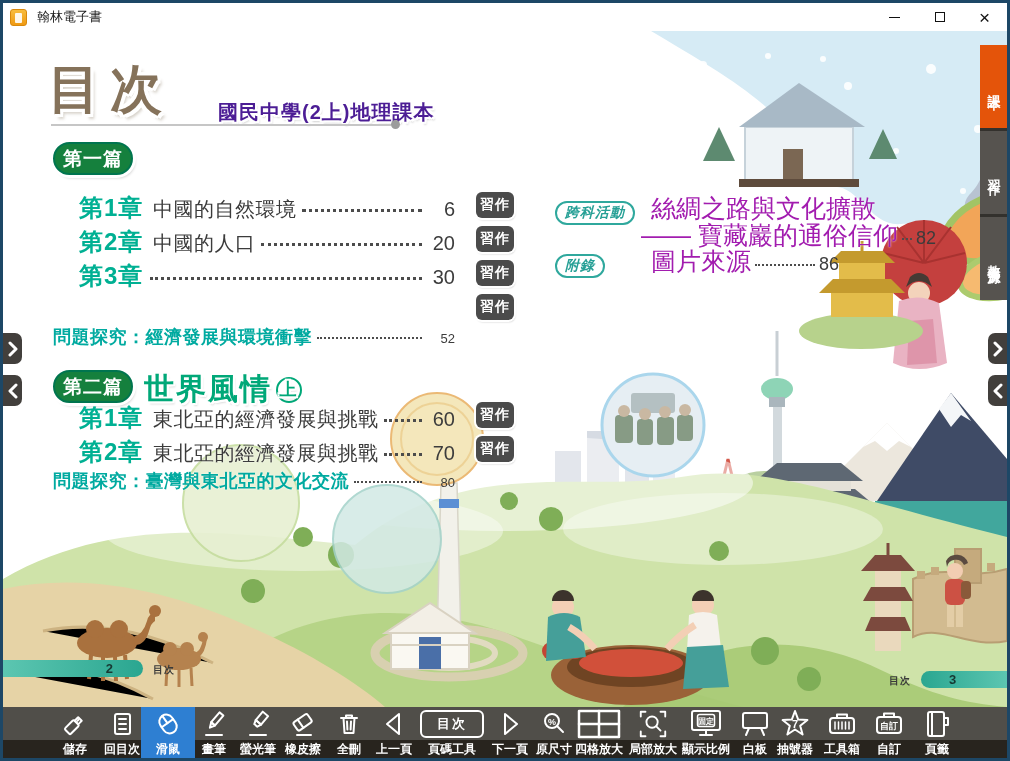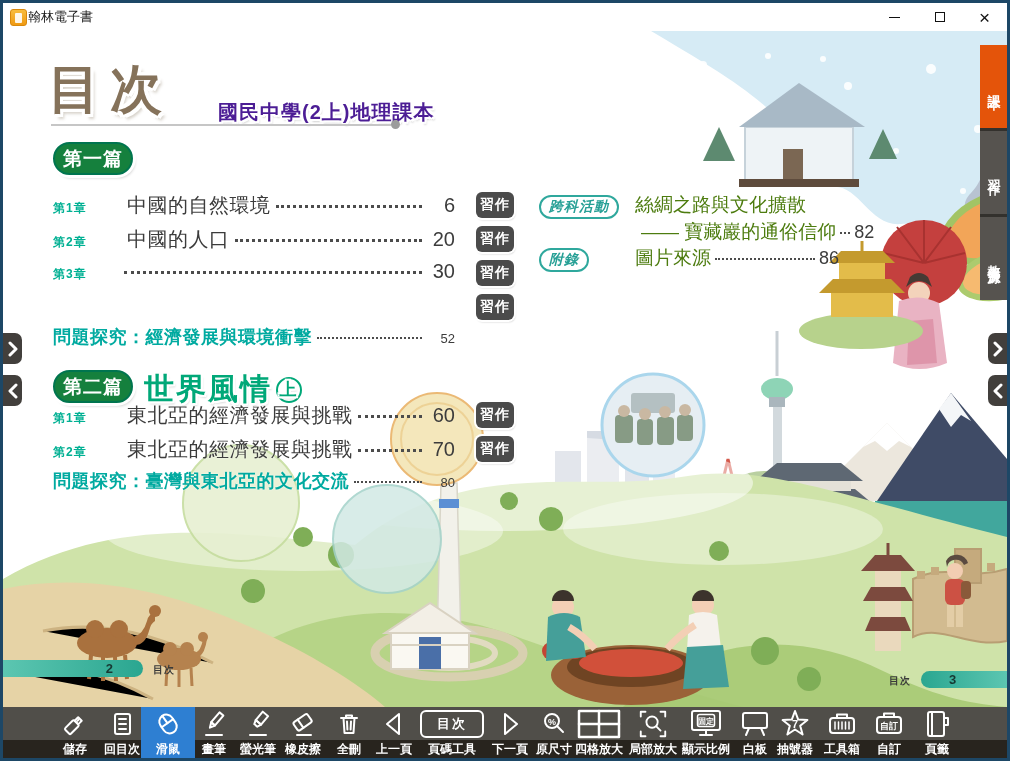--- a/index.html
+++ b/index.html
@@ -5,21 +5,21 @@
   * { margin:0; padding:0; box-sizing:border-box; }
   html,body { width:1010px; height:761px; font-family:"Liberation Sans",sans-serif; }
   .window { position:relative; width:1010px; height:761px; border:3px solid #1d4766; background:#fff; overflow:hidden; }
 
   
   .titlebar { position:relative; height:28px; background:#fff; display:flex; align-items:center; }
   .app-icon { position:relative; width:17px; height:17px; margin-left:7px; border-radius:3px;
     background:linear-gradient(#f8bc3d,#ef9a13); border:1px solid #d8880b; flex:none; }
   .app-icon::after { content:""; position:absolute; left:4px; top:3px; width:7px; height:10px;
     background:#fff; opacity:.9; border-radius:1px; }
-  .window-title { font-size:13px; color:#1a1a1a; margin-left:1px; }
+  .window-title { font-size:13px; color:#1a1a1a; margin-left:10px; }
   .win-controls { position:absolute; right:0; top:0; width:135px; height:28px; display:flex; }
   .win-btn { width:45px; height:28px; display:flex; align-items:center; justify-content:center; color:#111; }
   .glyph-min { width:11px; border-top:1.6px solid #111; }
   .glyph-max { width:10px; height:10px; border:1.6px solid #111; }
   .glyph-close { font-size:19px; line-height:1; color:#111; }
 
   
   .main { position:absolute; top:28px; left:0; width:1004px; height:676px; background:#fff; overflow:hidden; }
   .illu { position:absolute; left:0; top:0; }
 
@@ -33,40 +33,40 @@
 
   .section-badge { position:absolute; left:50px; width:80px; height:33px; border-radius:17px; background:#15803d;
     border:2px solid #00754f; box-shadow:0 0 0 3px #fff,2px 3px 3px rgba(0,0,0,.2);
     color:#fff; font-size:19px; font-weight:bold; display:flex; align-items:center; justify-content:center; letter-spacing:1px; }
   .section-title { position:absolute; left:141px; font-size:30px; font-weight:bold; color:#00a878; letter-spacing:2px;
     text-shadow:-2px -2px 0 #fff,2px -2px 0 #fff,-2px 2px 0 #fff,2px 2px 0 #fff,0 -2px 0 #fff,0 2px 0 #fff,-2px 0 0 #fff,2px 0 0 #fff,2px 3px 2px rgba(0,0,0,.15); }
   .circle-suffix { display:inline-flex; width:26px; height:26px; border:2.5px solid #00a878; border-radius:50%;
     align-items:center; justify-content:center; font-size:17px; vertical-align:4px; margin-left:4px; background:rgba(255,255,255,.85); }
 
   .row { position:absolute; left:50px; width:402px; display:flex; align-items:baseline; }
-  .ch-num { flex:none; width:66px; font-size:12px; font-weight:bold; color:#00b093; letter-spacing:1px; }
+  .ch-num { flex:none; width:66px; font-size:24px; font-weight:bold; color:#00b093; letter-spacing:1px;margin-left:26px; }
   .ch-title { flex:none; margin-left:8px; font-size:20px; color:#3c3c3c; letter-spacing:.5px;
     text-shadow:0 0 2px rgba(255,255,255,.9); }
   .dots { flex:1; border-bottom:3px dotted #4c4c4c; margin:0 5px; transform:translateY(-4px); min-width:12px; }
   .ch-page { flex:none; min-width:28px; text-align:right; font-size:20px; color:#3c3c3c; }
   .ex-text { flex:none; font-size:18px; font-weight:bold; color:#00aaa0; letter-spacing:.5px;
     text-shadow:0 0 2px rgba(255,255,255,.9); }
   .row.explore .dots { border-bottom-width:2.5px; }
   .row.explore .ch-page { font-size:13px; }
 
   .hw-badge { position:absolute; left:473px; width:38px; height:26px; background:#4b4b4b; border-radius:6px;
     color:#fff; font-size:14px; font-weight:bold; letter-spacing:1px; display:flex; align-items:center; justify-content:center;
     box-shadow:0 0 0 2px #fff,1px 2px 2px rgba(0,0,0,.25); }
 
   .extras { position:absolute; left:536px; top:161px; width:300px; }
   .extra-line { position:absolute; left:0; display:flex; align-items:baseline; width:300px; }
-  .pill-col { flex:none; width:96px; }
+  .pill-col { flex:none; width:96px;margin-left:16px; }
   .extra-pill { display:inline-block; border:2px solid #2fa89d; border-radius:13px; background:#fff; color:#27a096;
     font-size:14px; font-weight:bold; font-style:italic; letter-spacing:1px; padding:1px 8px; white-space:nowrap; }
-  .extra-title { flex:none; font-size:19px; color:#4d7c0f; text-shadow:0 0 2px rgba(255,255,255,.9);text-align:right; }
+  .extra-title { flex:none; font-size:25px; color:#a21caf; text-shadow:0 0 2px rgba(255,255,255,.9);text-align:right; }
   .extra-dots { flex:1; border-bottom:2.5px dotted #4c4c4c; margin:0 4px; transform:translateY(-4px); min-width:10px; }
   .extra-page { flex:none; font-size:18px; color:#3c3c3c; }
 
   
   .pg-left-pill { position:absolute; left:0; top:629px; width:140px; height:17px; border-radius:0 9px 9px 0;
     background:linear-gradient(90deg,#5cc6b1,#2aa690); color:#173832; font-size:13px; font-weight:bold;
     line-height:17px; text-align:right; padding-right:30px; }
   .pg-left-label { position:absolute; left:150px; top:632px; font-size:10px; font-weight:bold; color:#3a3a3a; letter-spacing:1px; }
   .pg-right-label { position:absolute; right:96px; top:643px; font-size:10px; font-weight:bold; color:#3a3a3a; letter-spacing:1px; }
   .pg-right-pill { position:absolute; right:0; top:640px; width:86px; height:17px; border-radius:9px 0 0 9px;

